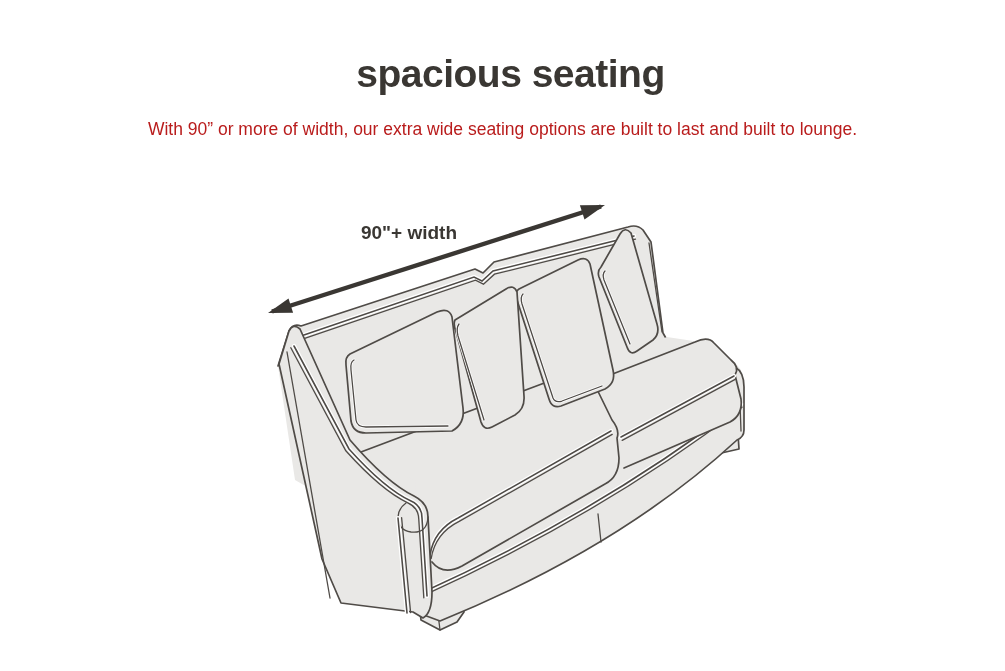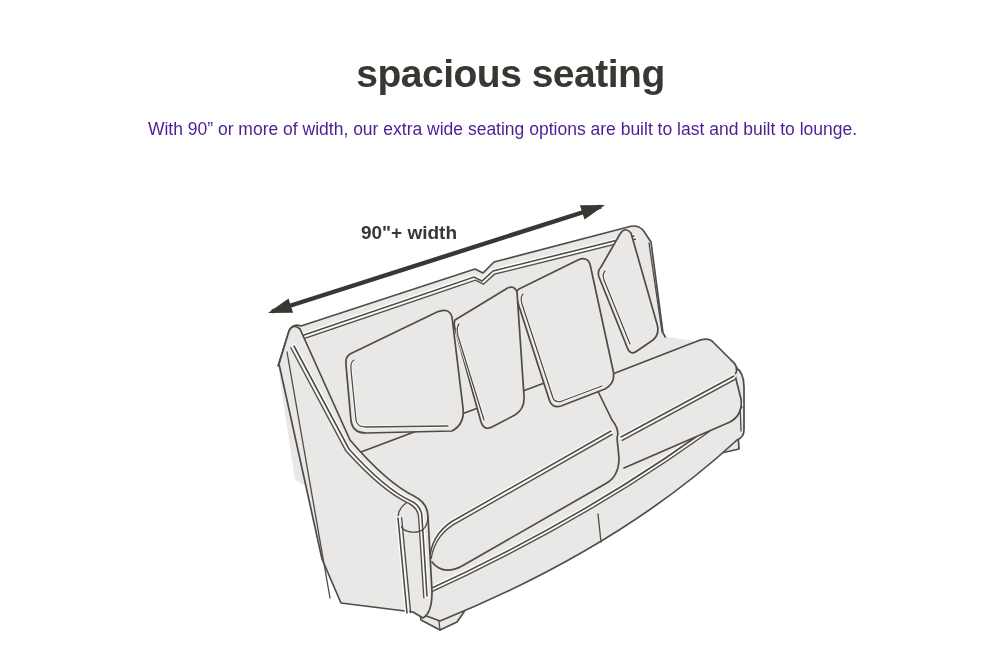--- a/index.html
+++ b/index.html
@@ -15,21 +15,21 @@
     text-align:center;
     font-size:39px;font-weight:bold;
     letter-spacing:-0.5px;
     color:#3a3733;
     margin-left:8px;
   }
   .desc{
     position:absolute;top:117px;left:0;width:100%;
     text-align:center;
     font-size:17.5px;line-height:24.5px;
-    color:#4c1d95;
+    color:#b91c1c;
   }
   svg{position:absolute;left:0;top:0;}
   .fillp{fill:#e9e8e6;stroke:none;}
   .edge{fill:none;stroke:#4f4b47;stroke-width:1.7;stroke-linejoin:round;stroke-linecap:round;}
   .edge2{fill:none;stroke:#4f4b47;stroke-width:1.3;stroke-linejoin:round;stroke-linecap:round;}
   .shape{fill:#e9e8e6;stroke:#4f4b47;stroke-width:1.7;stroke-linejoin:round;}
   .pw{fill:none;stroke:#ffffff;stroke-width:4.2;stroke-linecap:round;}
   .pw2{fill:none;stroke:#ffffff;stroke-width:2.8;stroke-linecap:round;}
   .pd{fill:none;stroke:#4f4b47;stroke-width:1.6;stroke-linecap:round;}
   .pd2{fill:none;stroke:#4f4b47;stroke-width:1.3;stroke-linecap:round;}

